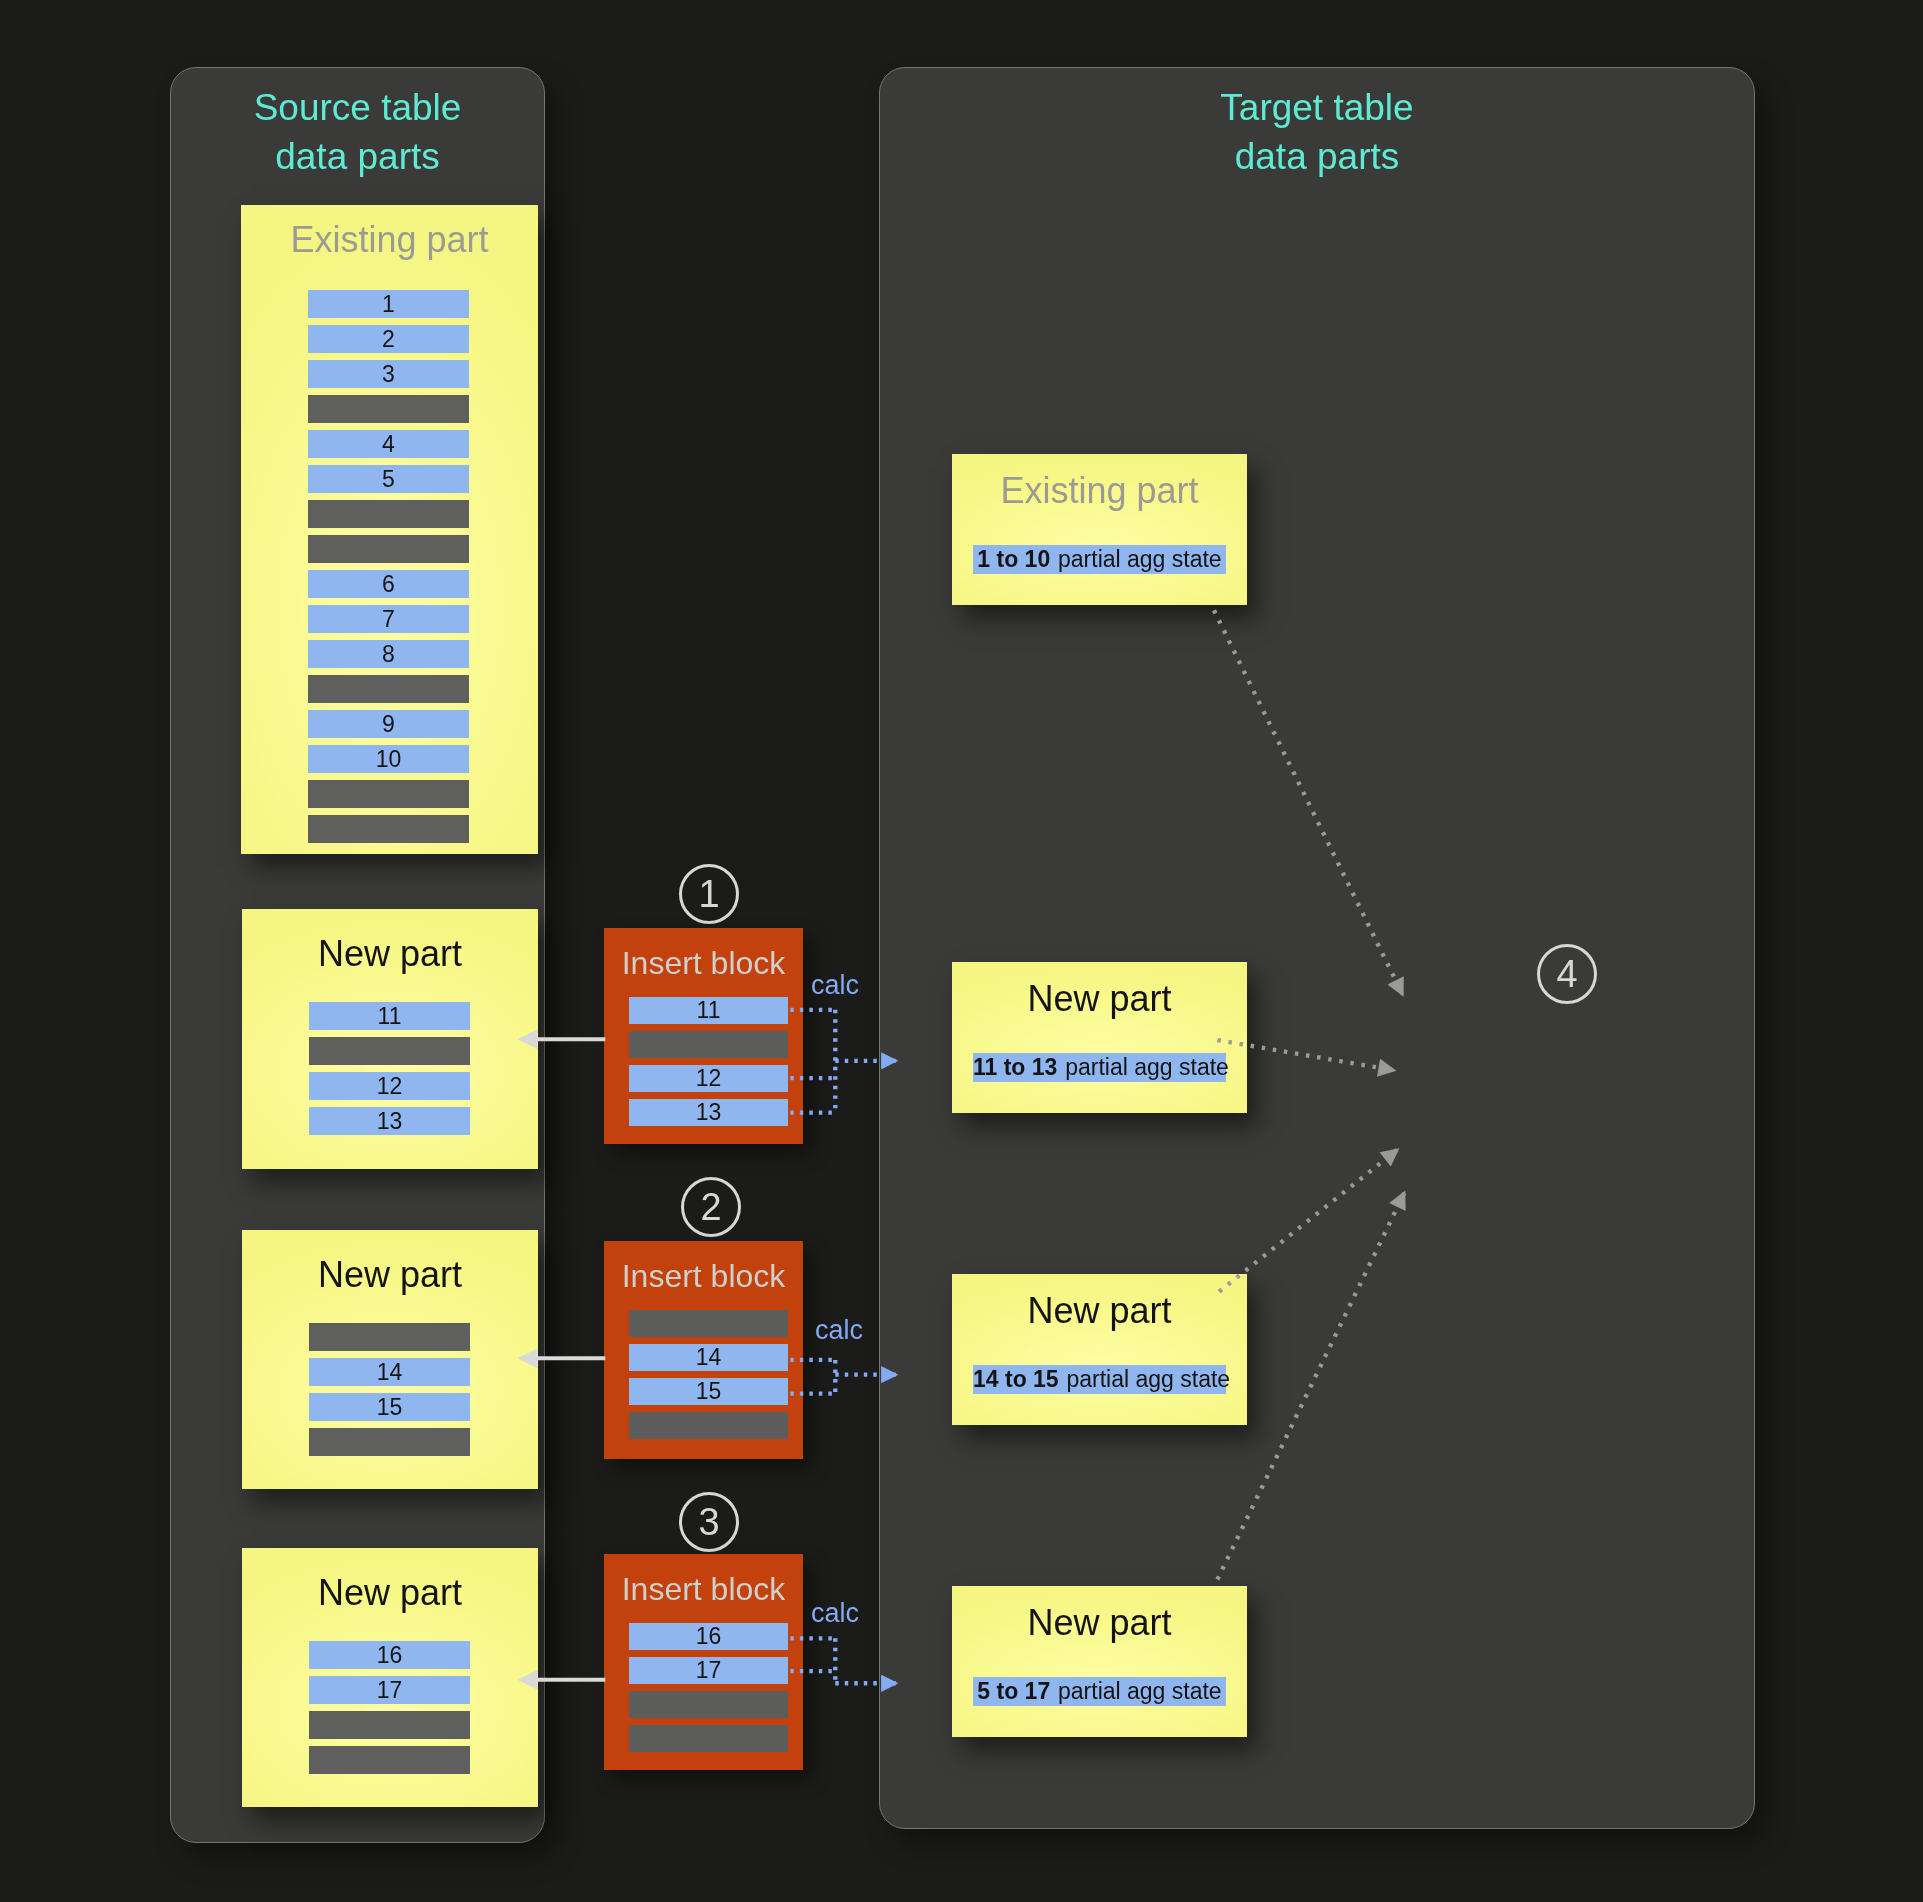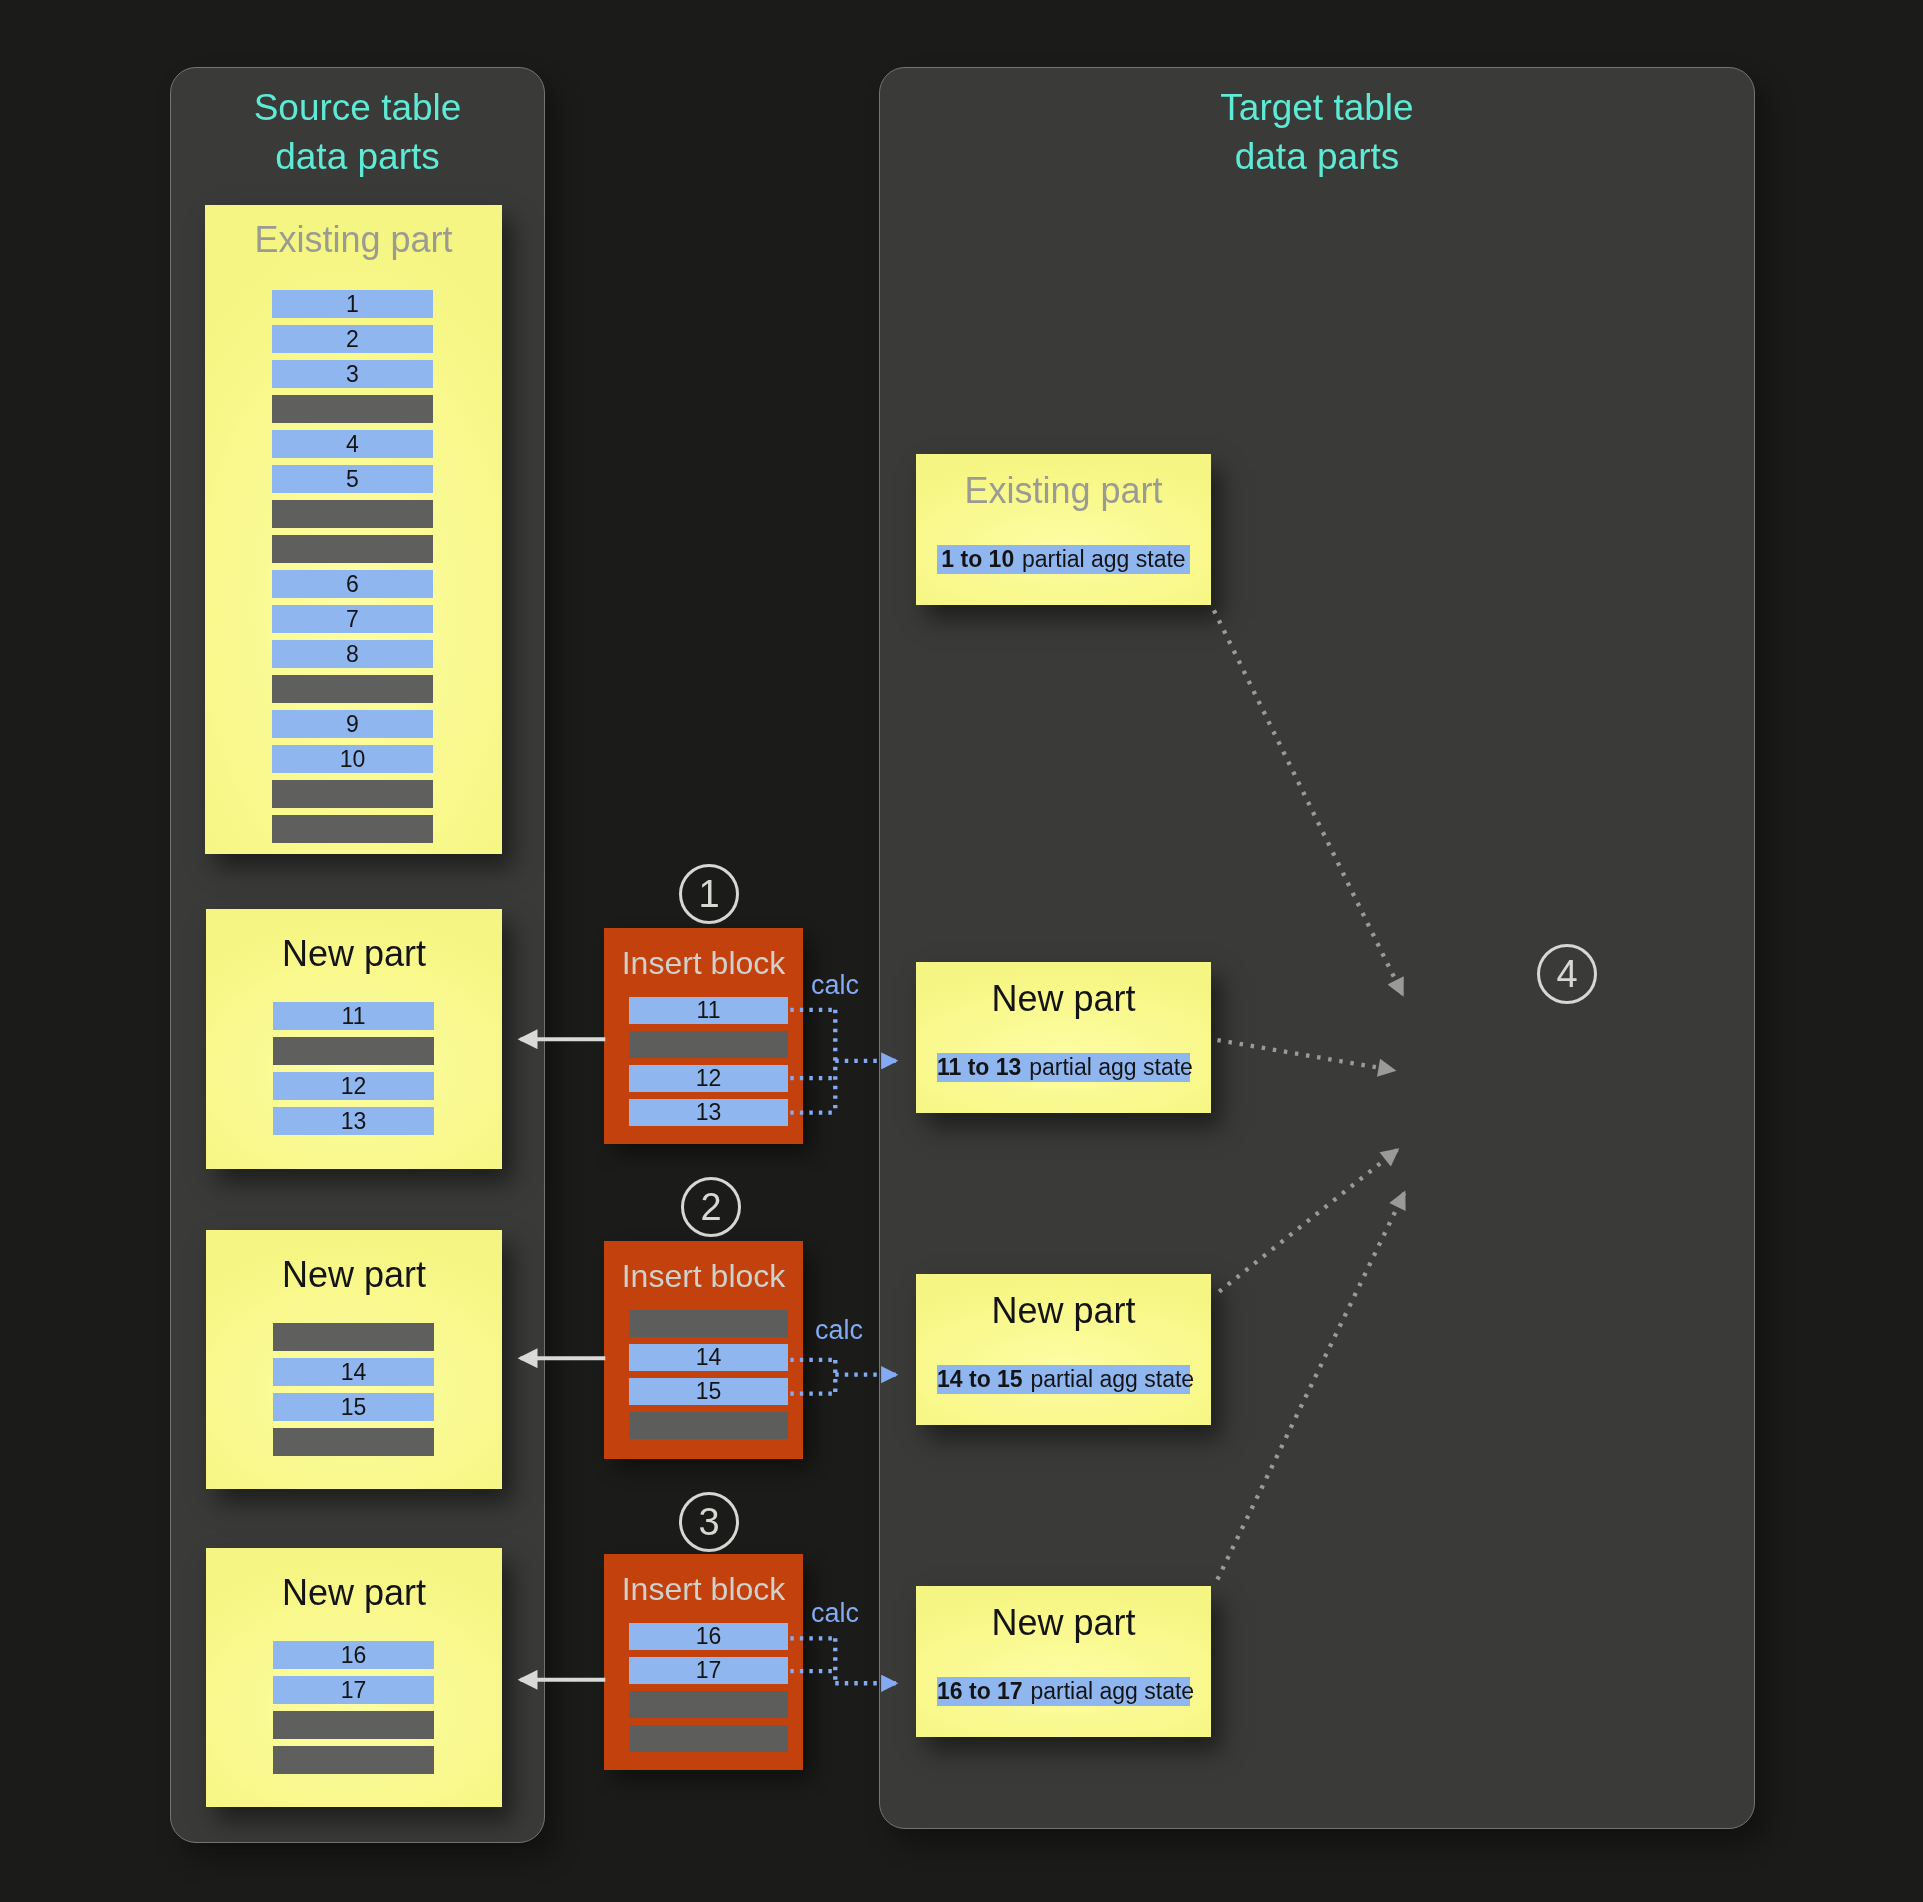--- a/index.html
+++ b/index.html
@@ -17,20 +17,21 @@
   .panel-tgt{left:879px;top:67px;width:874px;height:1760px;}
   .panel-title{
     position:absolute;top:15px;left:0;width:100%;text-align:center;
     font-size:37px;line-height:49px;color:#5eead4;
   }
   
   .part{
     position:absolute;
     background:radial-gradient(75% 60% at 50% 62%, #fdfda4 0%, #f8f88a 72%, #f5f583 100%);
     box-shadow:10.4px 14px 22.5px rgba(0,0,0,0.5);
+    margin-left:36px;
   }
   .part-title{position:absolute;left:0;width:100%;text-align:center;font-size:36px;color:#141414;}
   .title-gray{color:#9b9b93;}
   .ex-src{left:205px;top:205px;width:297px;height:649px;}
   .ex-src .part-title{top:14px;}
   .np-src-1{left:206px;top:909px;width:296px;height:260px;}
   .np-src-2{left:206px;top:1230px;width:296px;height:259px;}
   .np-src-3{left:206px;top:1548px;width:296px;height:259px;}
   .np-src-1 .part-title,.np-src-2 .part-title,.np-src-3 .part-title{top:24px;}
   
@@ -211,21 +212,21 @@
   <div class="part tpart np-tgt-2">
     <div class="part-title">New part</div>
     <div class="aggbar">
       <span class="agg-bold">14 to 15</span><span>partial agg state</span>
     </div>
   </div>
 
   <div class="part tpart np-tgt-3">
     <div class="part-title">New part</div>
     <div class="aggbar">
-      <span class="agg-bold">16 to 17</span><span>partial agg state</span>
+      <span class="agg-bold">5 to 17</span><span>partial agg state</span>
     </div>
   </div>
 
 
   <svg class="overlay" viewBox="0 0 2224 2200" xmlns="http://www.w3.org/2000/svg">
     <defs>
       <marker id="mw" viewBox="0 0 10 10" refX="8.5" refY="5" markerWidth="28" markerHeight="23" orient="auto" markerUnits="userSpaceOnUse">
         <path d="M0,0 L10,5 L0,10 z" fill="#d9d9d9"></path>
       </marker>
       <marker id="mb" viewBox="0 0 10 10" refX="8.5" refY="5" markerWidth="24" markerHeight="20" orient="auto" markerUnits="userSpaceOnUse">

